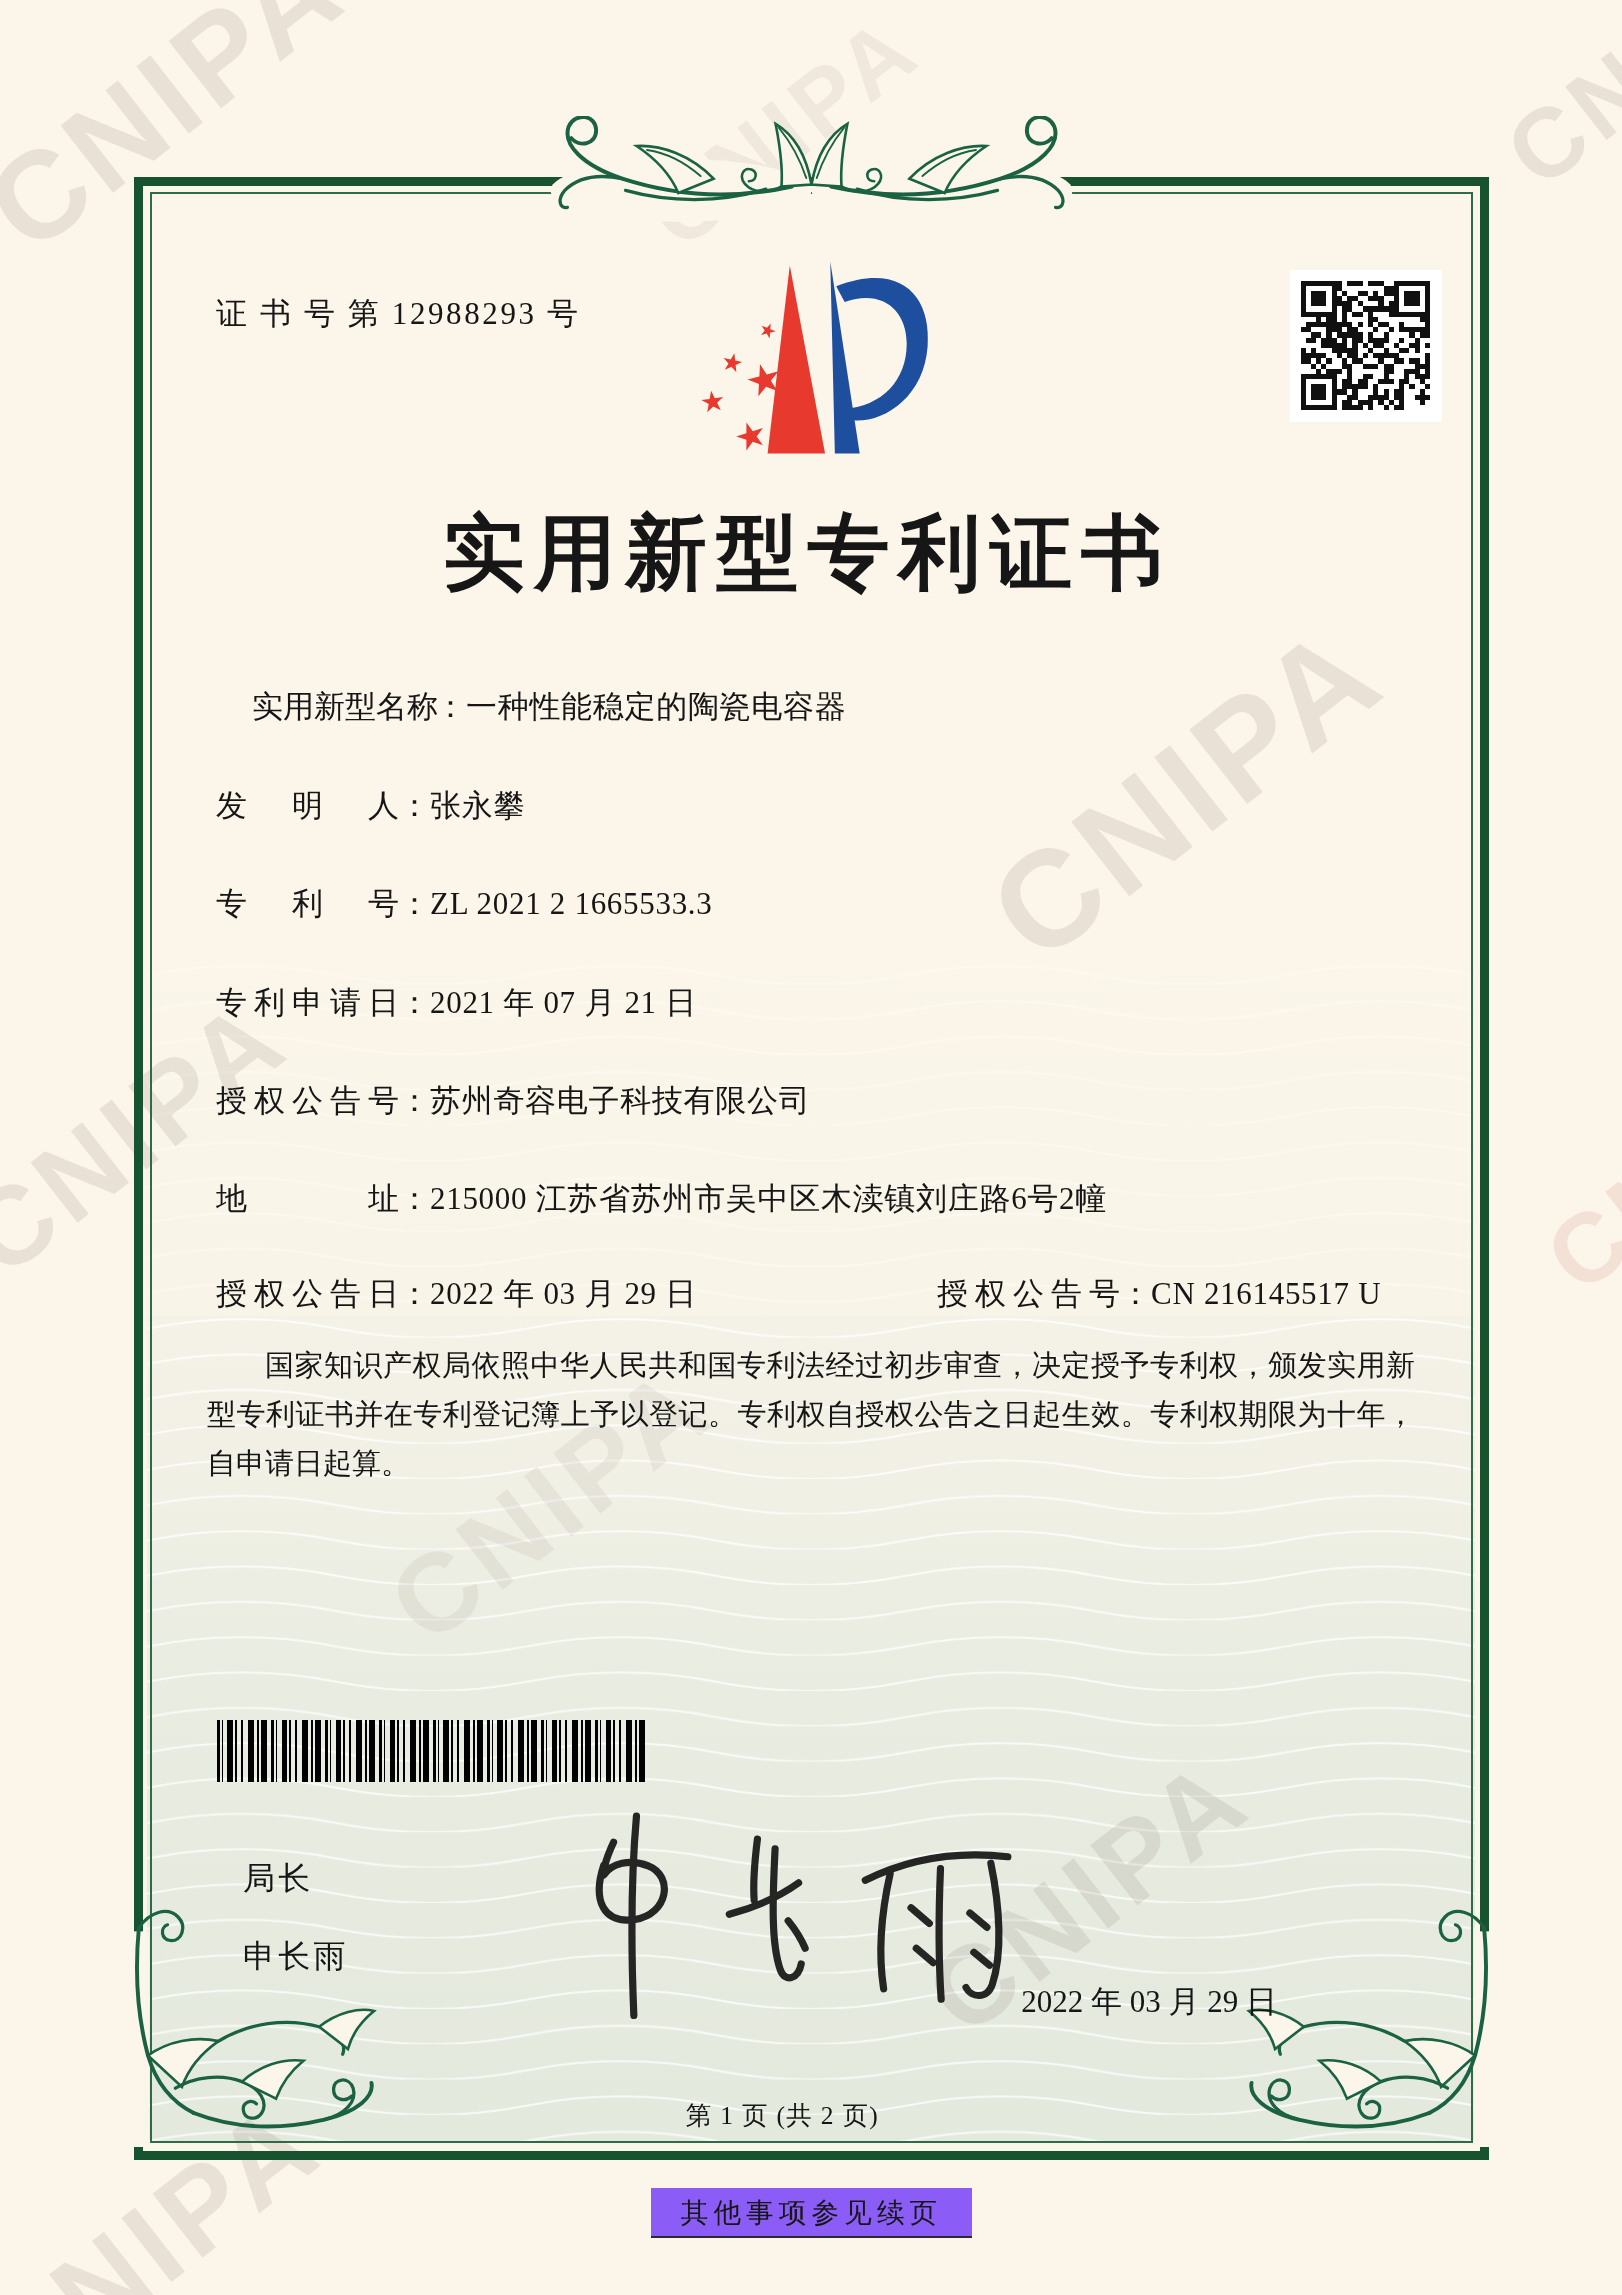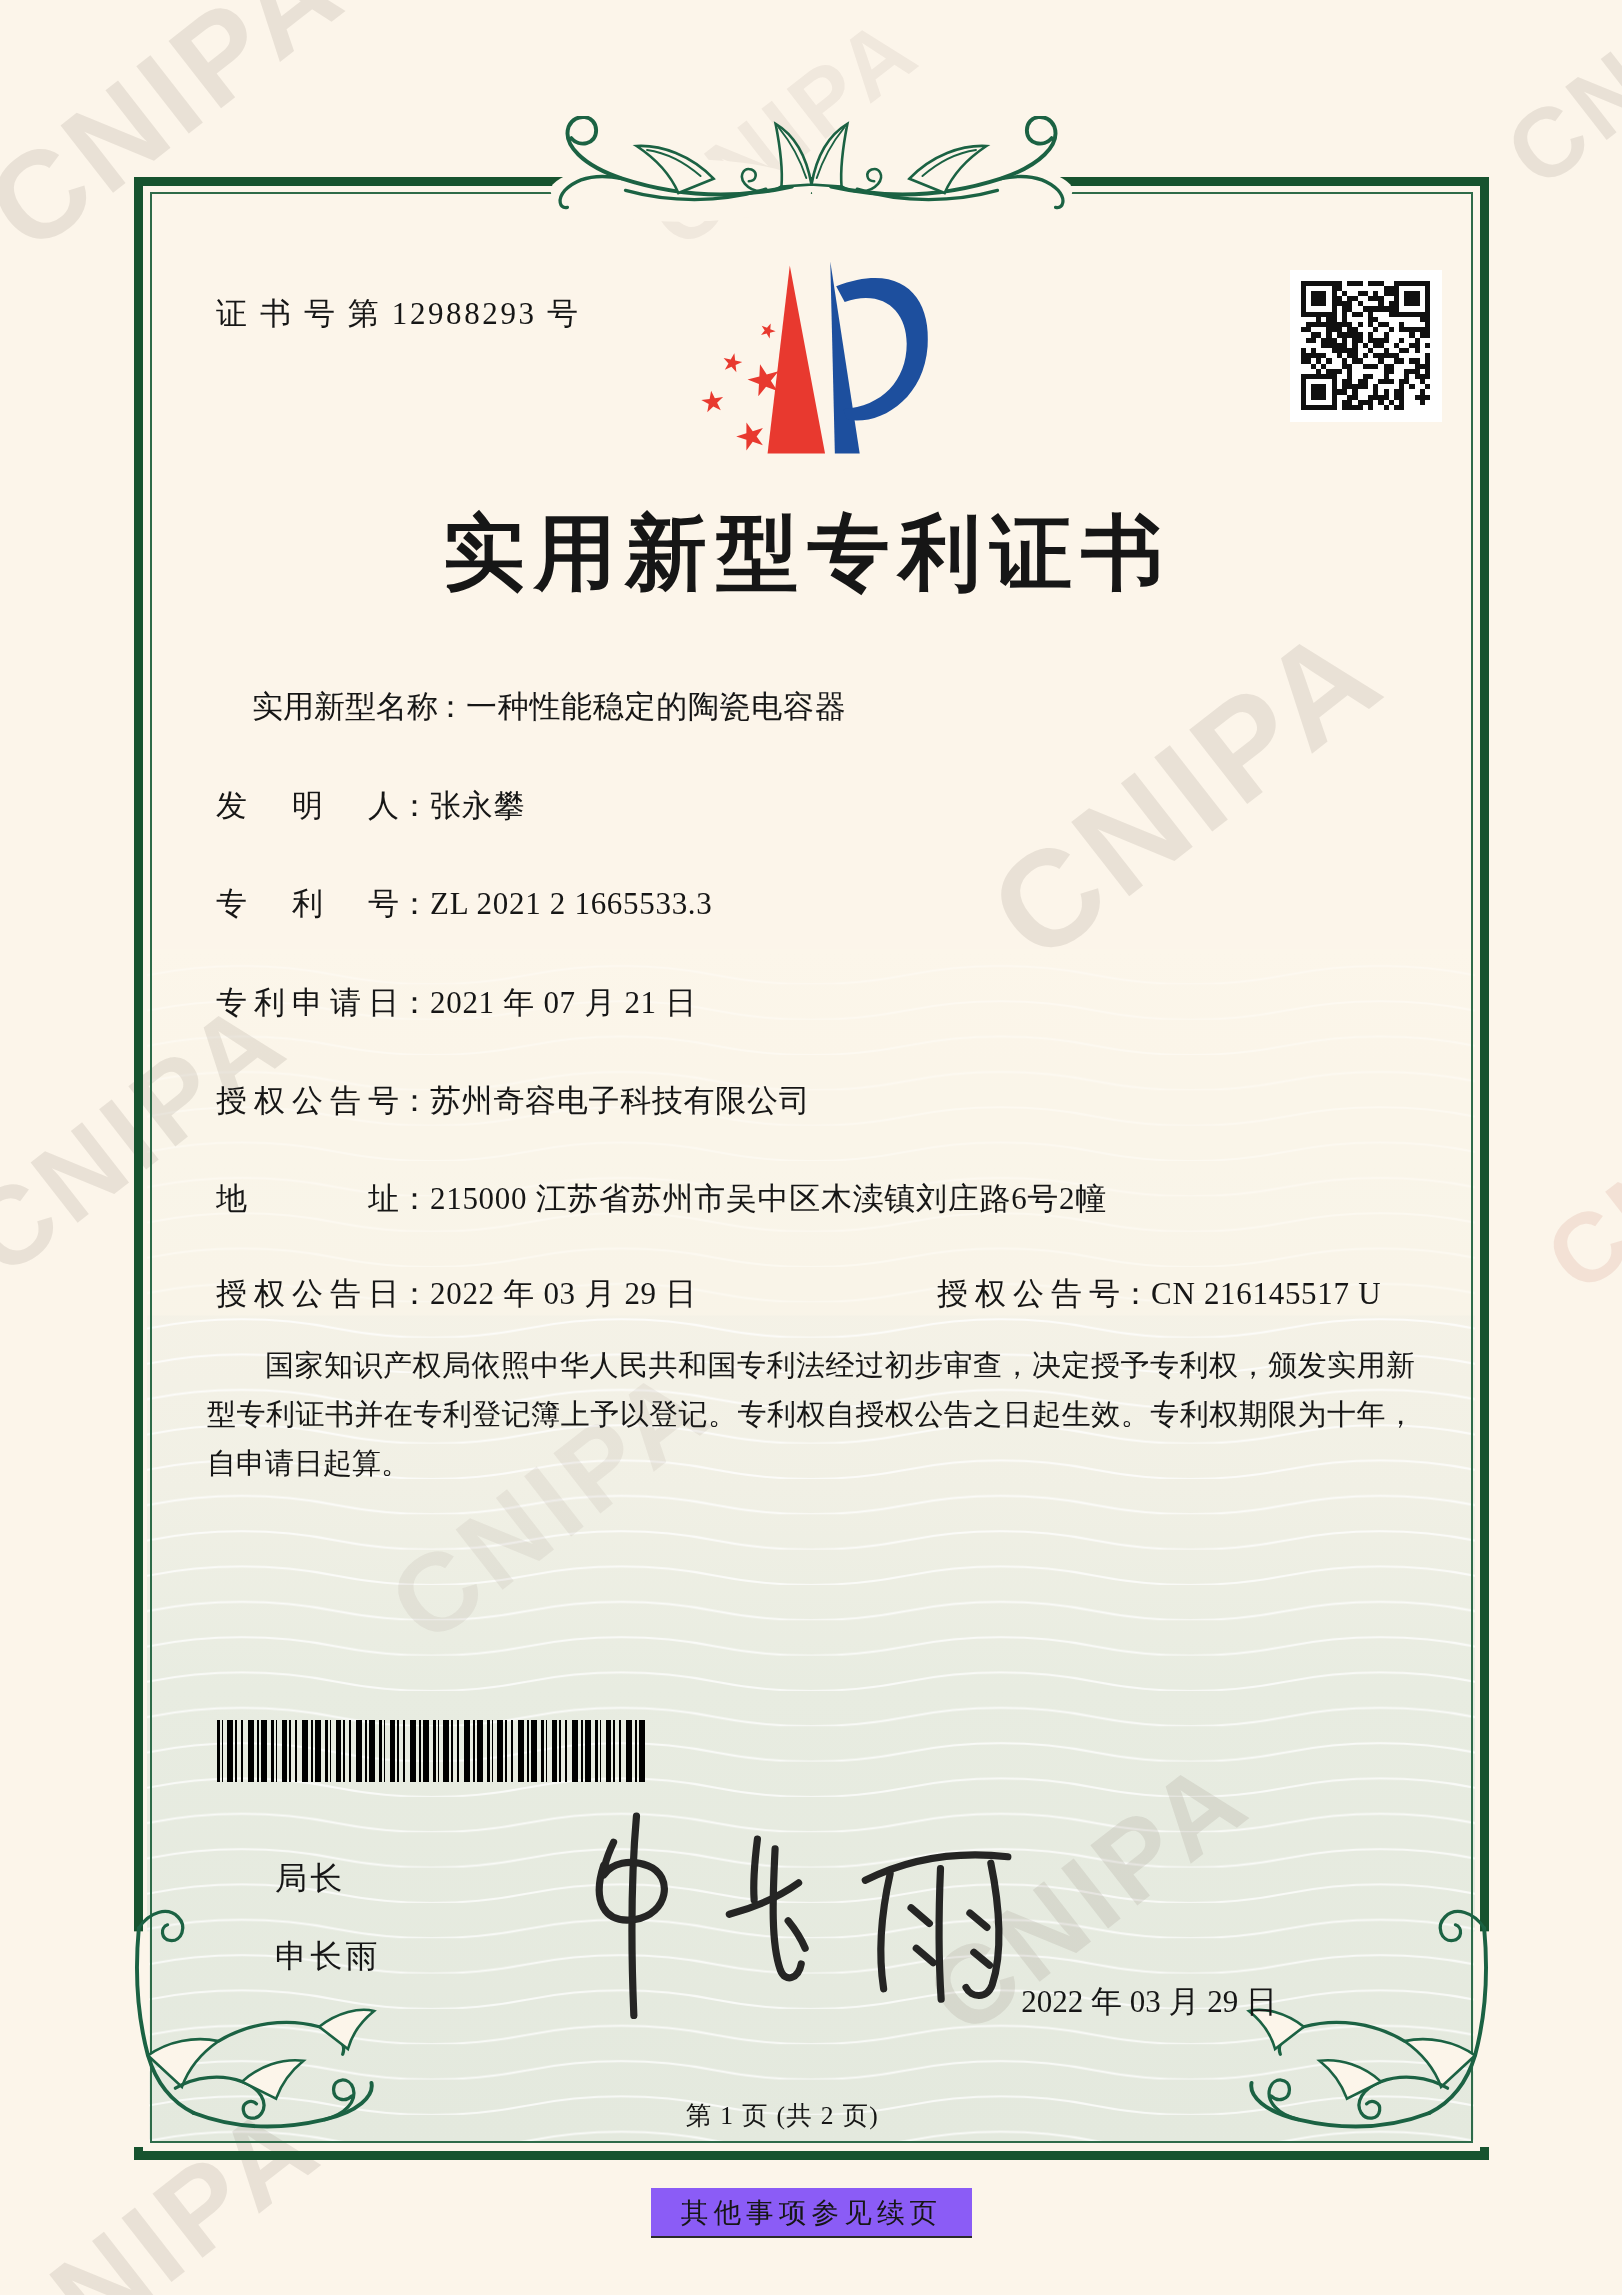--- a/index.html
+++ b/index.html
@@ -45,21 +45,21 @@
   .barcode{position:absolute;left:217px;top:1720px;width:431px;height:62px;z-index:5;
     background:repeating-linear-gradient(90deg,
       #000 0 2.6px, rgba(0,0,0,0) 2.6px 4.6px,
       #000 4.6px 6.5px, rgba(0,0,0,0) 6.5px 10.5px,
       #000 10.5px 16.4px, rgba(0,0,0,0) 16.4px 18.3px,
       #000 18.3px 20px, rgba(0,0,0,0) 20px 24px,
       #000 24px 26px, rgba(0,0,0,0) 26px 31px,
       #000 31px 37px, rgba(0,0,0,0) 37px 40px,
       #000 40px 42px, rgba(0,0,0,0) 42px 44px,
       #000 44px 50px, rgba(0,0,0,0) 50px 54px);}
-  .signer{position:absolute;left:243px;top:1857px;font-size:32px;letter-spacing:3.3px;z-index:5;margin-left:32px;}
+  .signer{position:absolute;left:243px;top:1857px;font-size:32px;letter-spacing:3.3px;z-index:5;}
   .signer div{margin-bottom:34px;}
   .signature{position:absolute;left:558px;top:1803px;z-index:5;}
   .issue-date{position:absolute;left:995px;top:1981px;width:308px;text-align:center;
     font-size:31px;z-index:5;white-space:nowrap;}
   .page-footer{position:absolute;left:0;width:1565px;top:2098px;text-align:center;
     font-size:25.5px;z-index:5;letter-spacing:1.3px;}
   .cont-note{position:absolute;left:0;width:1623px;top:2188px;text-align:center;z-index:5;}
   .cont-note span{display:inline-block;background:#8b5cf6;font-size:27.5px;letter-spacing:5.2px;
     padding:6.5px 30px 5.2px 30px;border-bottom:2px solid #2a2a2a;}
 </style>

